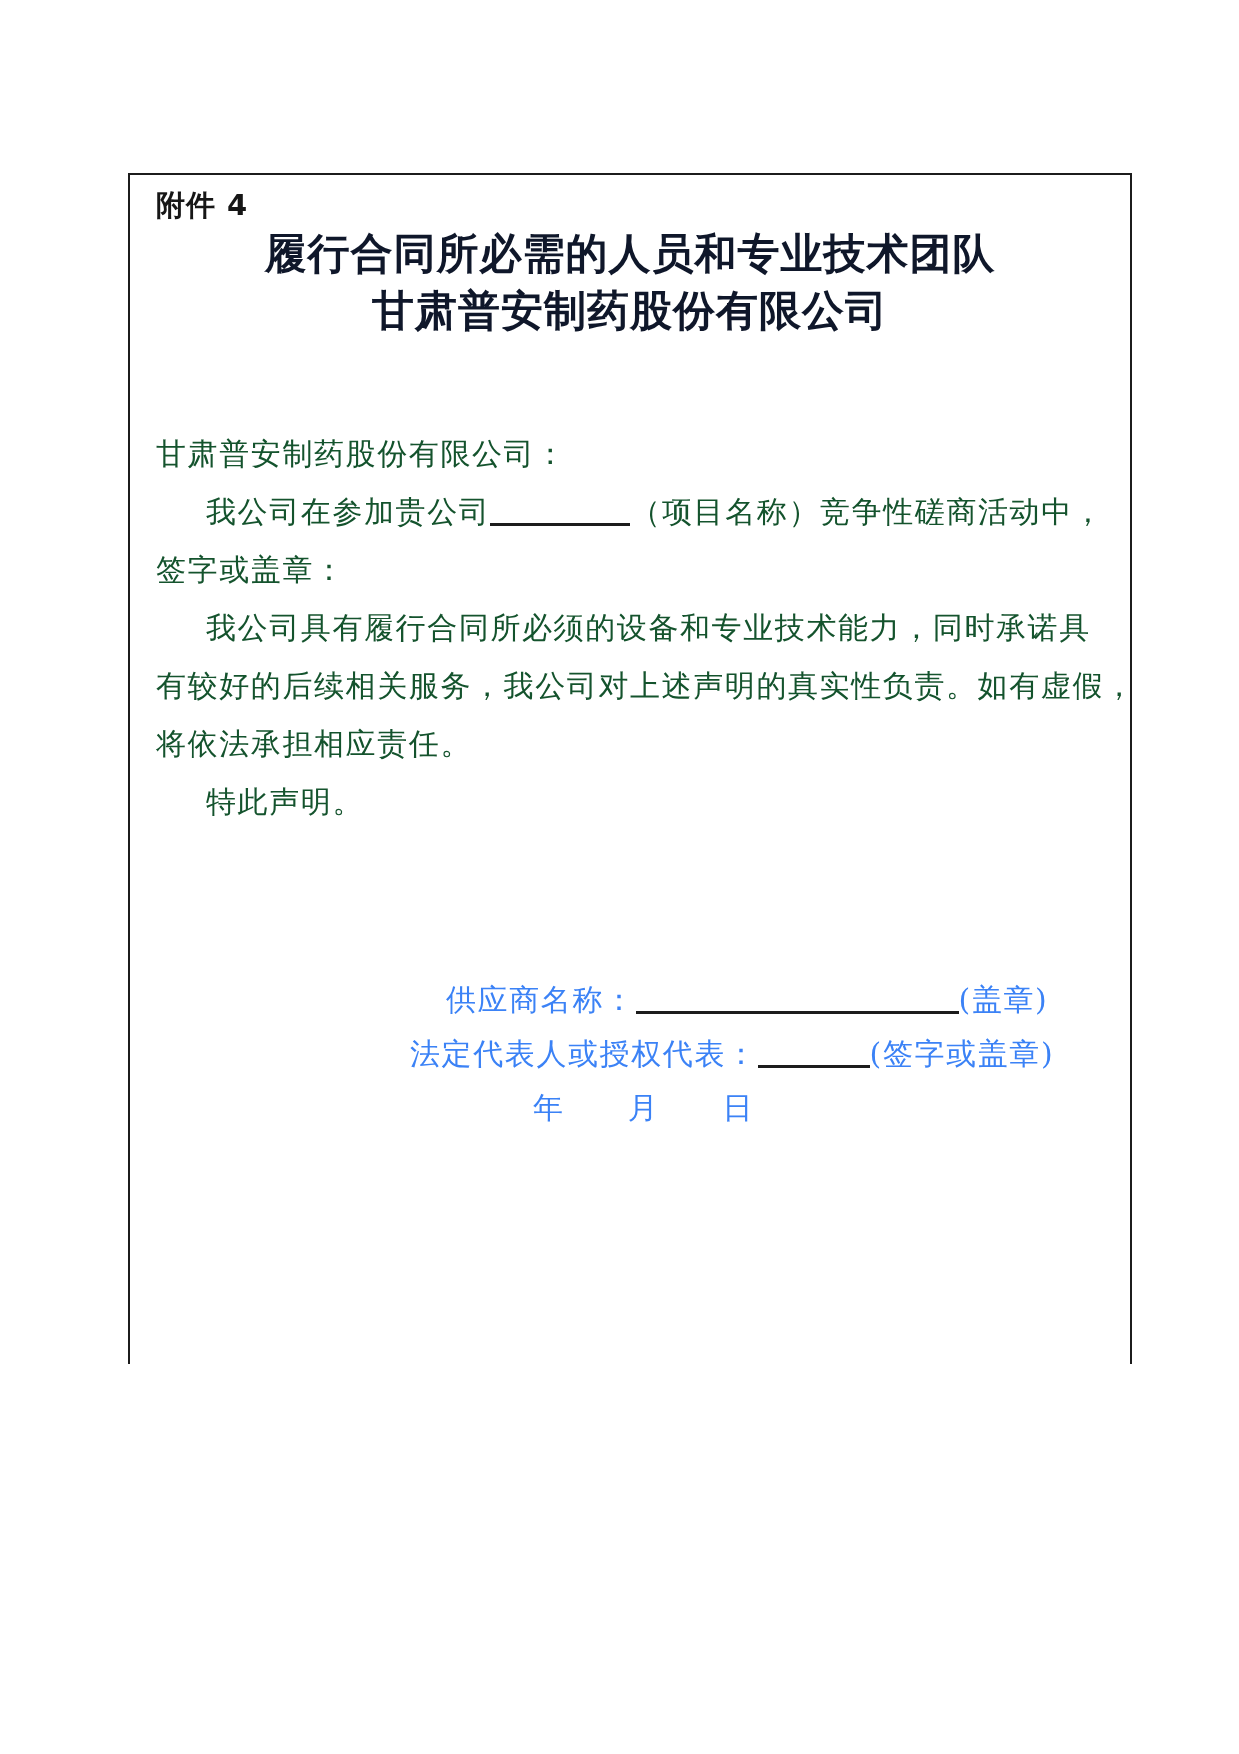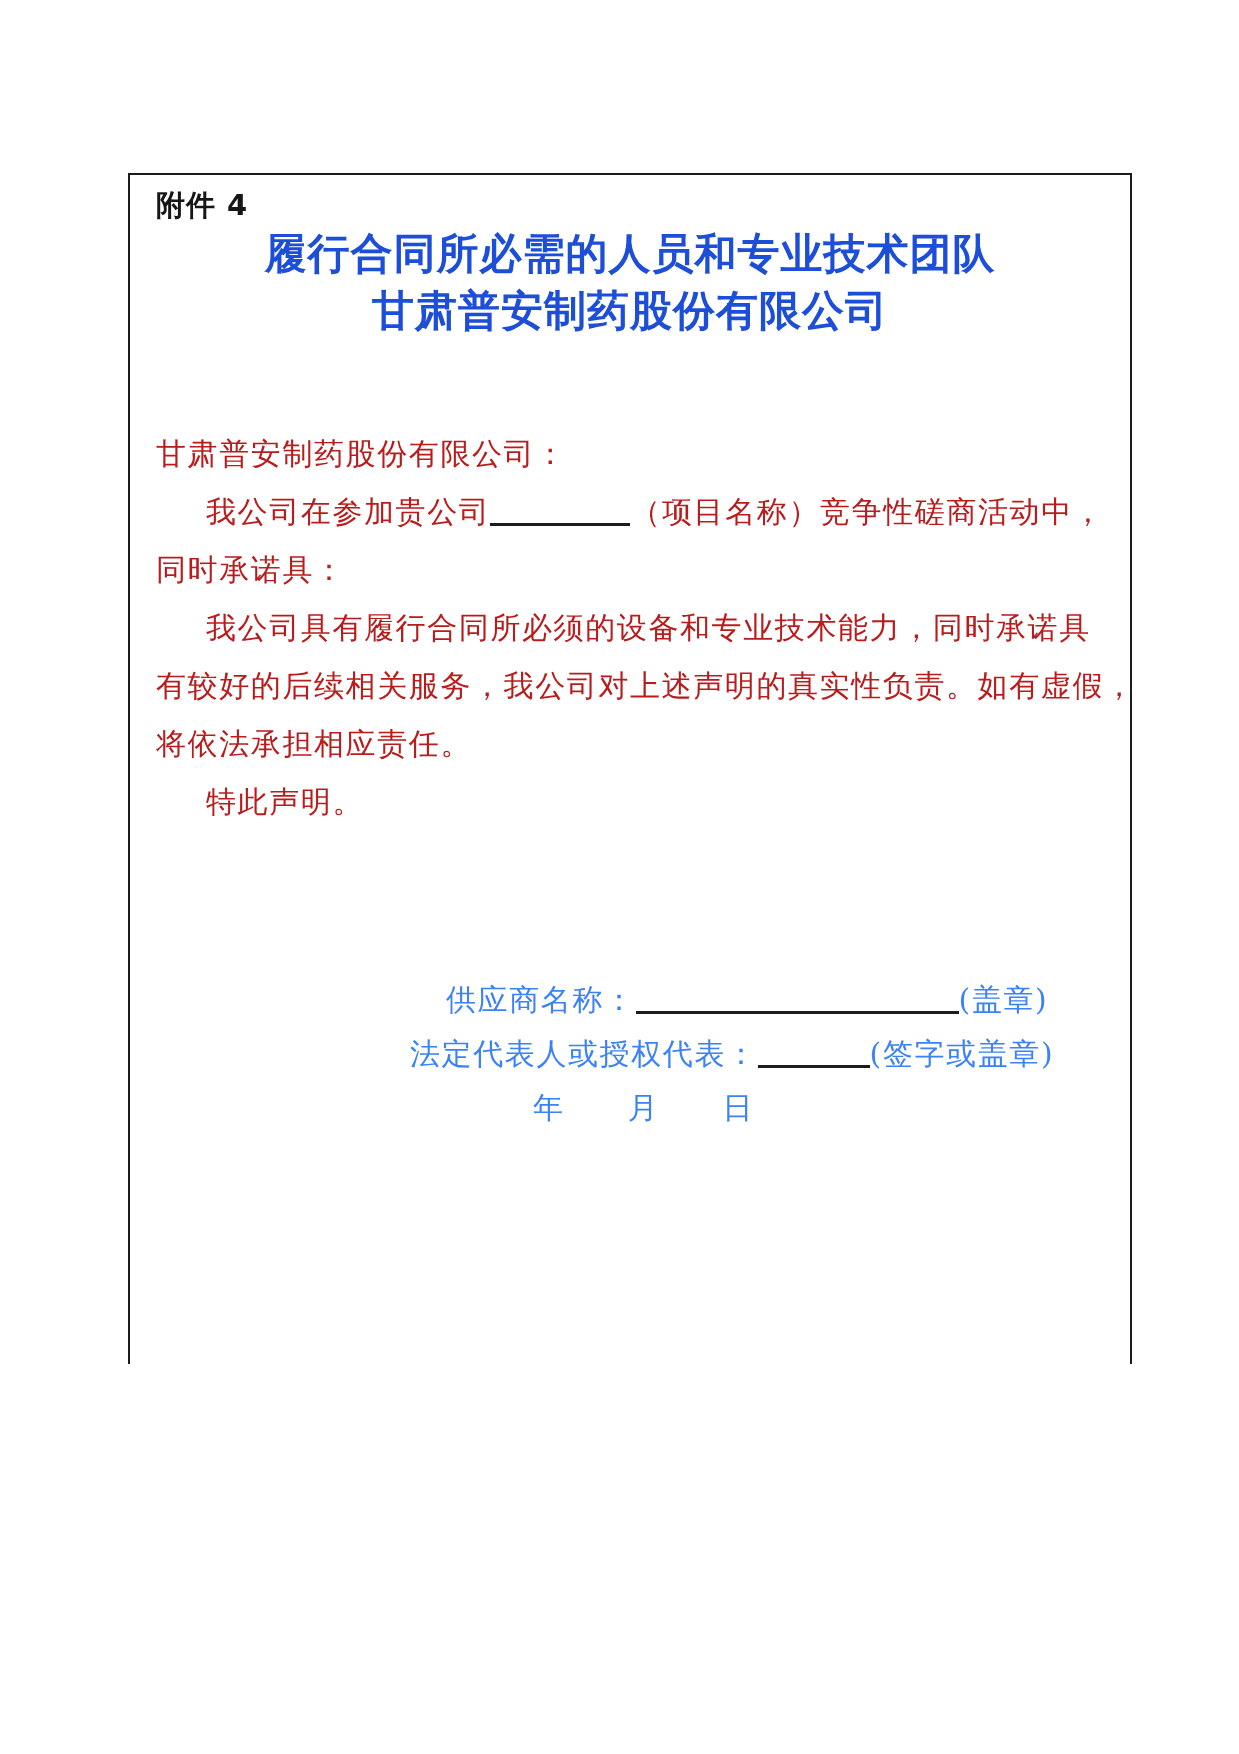--- a/index.html
+++ b/index.html
@@ -34,30 +34,30 @@
     color: #161616;
   }
   .title {
     margin: 2px 0 0 0;
     font-family: "DejaVu Sans", "Liberation Sans", sans-serif;
     font-weight: bold;
     font-size: 42px;
     line-height: 57px;
     letter-spacing: 1px;
     text-align: center;
-    color: #1d4ed8;
+    color: #0f172a;
   }
   .title span { display: block; }
   .body-text {
     margin-top: 86px;
     font-family: "DejaVu Serif", "Liberation Serif", serif;
     font-size: 30px;
     line-height: 58px;
     letter-spacing: 1.6px;
-    color: #b91c1c;
+    color: #14532d;
   }
   .line { white-space: nowrap; }
   .indent { padding-left: 50px; }
   .blank {
     display: inline-block;
     border-bottom: 3px solid #1c1c1c;
     height: 1em;
     position: relative;
     top: 4px;
   }
@@ -89,21 +89,21 @@
       <span>甘肃普安制药股份有限公司</span>
     </h1>
 
     <div class="body-text">
       <div class="line">甘肃普安制药股份有限公司：</div>
 
       <div class="line indent">
         <span>我公司在参加贵公司</span><span class="blank blank-project"></span><span>（项目名称）竞争性磋商活动中，</span>
       </div>
 
-      <div class="line">同时承诺具：</div>
+      <div class="line">签字或盖章：</div>
 
       <div class="line indent">我公司具有履行合同所必须的设备和专业技术能力，同时承诺具</div>
 
       <div class="line">有较好的后续相关服务，我公司对上述声明的真实性负责。如有虚假，</div>
 
       <div class="line">将依法承担相应责任。</div>
 
       <div class="line indent">特此声明。</div>
     </div>
 

